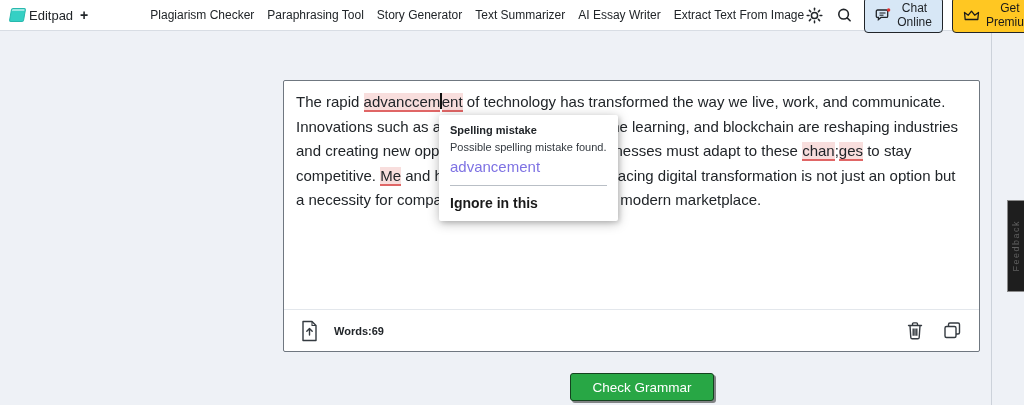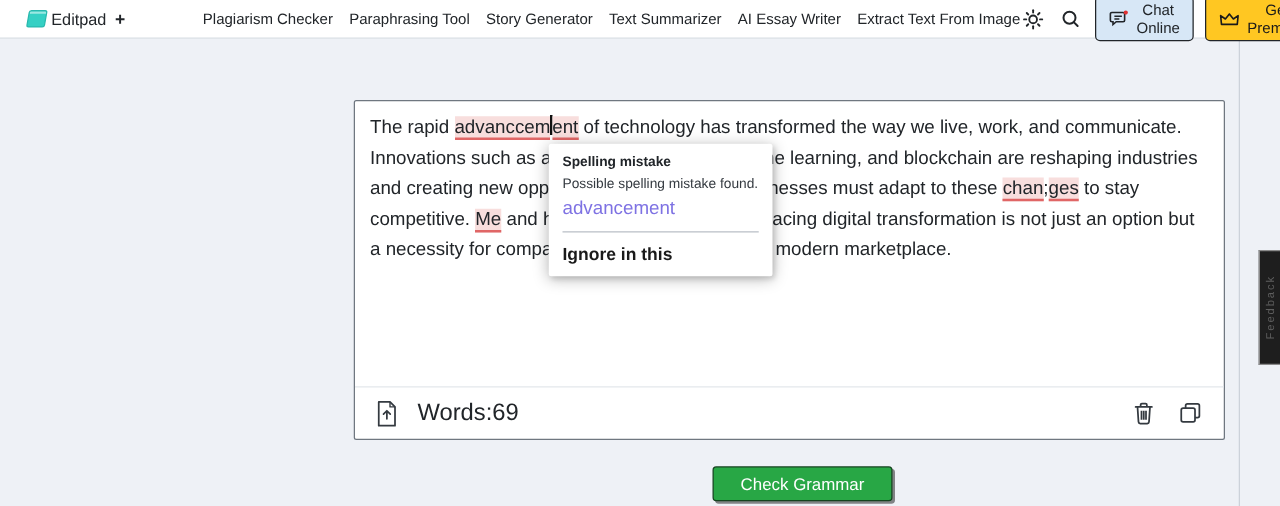--- a/index.html
+++ b/index.html
@@ -13,21 +13,21 @@
   }
 
   
   .navbar {
     height: 31px; background: #ffffff;
     border-bottom: 1px solid #d8dde4;
     display: flex; align-items: center;
     padding: 0 10px;
     position: relative; z-index: 50;
   }
-  .logo { display: flex; align-items: center; gap: 4px; cursor: pointer; margin-left: 12px; }
+  .logo { display: flex; align-items: center; gap: 4px; cursor: pointer; }
   .logo-icon {
     width: 15px; height: 14px;
     background: var(--logo-teal, #35d0c4);
     border-radius: 2px;
     transform: skewX(-10deg);
     border: 1px solid #28b8ad;
     box-shadow: inset 0 2px 0 rgba(255,255,255,0.5);
   }
   .logo-text { font-size: 13px; font-weight: 400; color: #212529; }
   .logo-plus { font-size: 14px; font-weight: 700; margin-left: 3px; }
@@ -91,21 +91,21 @@
   }
   .tooltip-ignore { font-size: 14px; font-weight: 700; color: #1a1a1a; cursor: pointer; white-space: nowrap; }
 
   
   .stats-bar {
     position: absolute; left: 0; right: 0; bottom: 0; height: 42px;
     border-top: 1px solid #e3e7ec;
     display: flex; align-items: center;
     padding: 0 14px;
   }
-  .word-count { font-size: 19px; color: #212529; margin-left: 13px; }
+  .word-count { font-size: 11px; color: #212529; margin-left: 13px; font-weight: bold; }
   .stats-right { margin-left: auto; display: flex; align-items: center; gap: 13px; }
 
   
   .check-grammar-btn {
     position: absolute; left: 570px; top: 373px;
     width: 144px; height: 28px;
     background: var(--primary-green, #28a745);
     color: #ffffff; font-size: 13.5px; font-family: inherit;
     border: 1px solid #14431f;
     border-radius: 3px;

